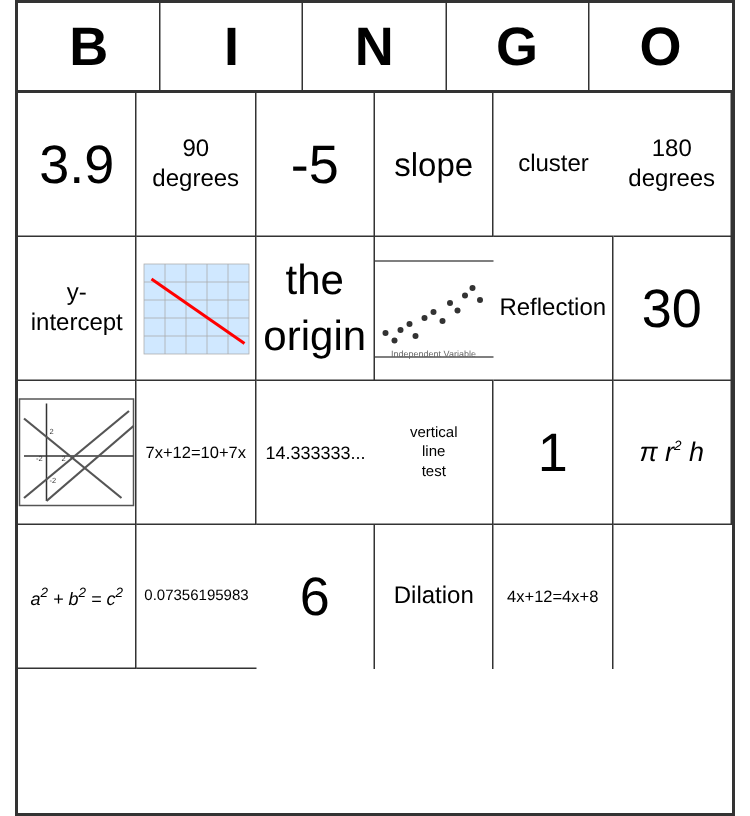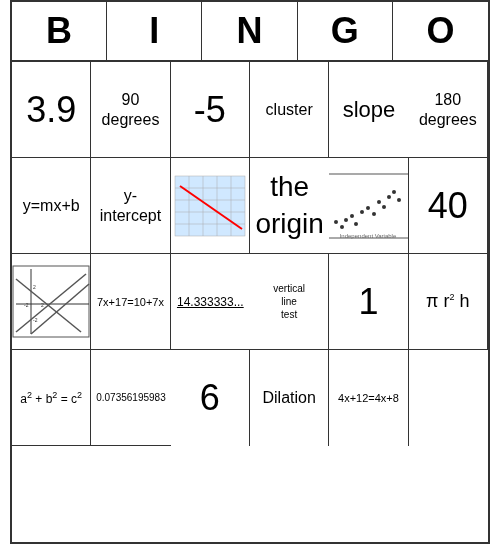--- a/index.html
+++ b/index.html
@@ -72,31 +72,28 @@
     <div class="cell">
       <span class="cell-text-xl">3.9</span>
     </div>
     <div class="cell">
       <span class="cell-text">90<br>degrees</span>
     </div>
     <div class="cell">
       <span class="cell-text-xl">-5</span>
     </div>
     <div class="cell">
+      <span style="font-size:22px;">slope</span>
+    </div>
+    <div class="cell">
       <span class="cell-text">cluster</span>
     </div>
-    <div class="cell">
-      <span style="font-size:22px;">slope</span>
-    </div>
 
     <div class="cell">
       <span class="cell-text">180<br>degrees</span>
-    </div>
-    <div class="cell">
-      <span class="cell-text">y=mx+b</span>
     </div>
     <div class="cell">
       <span class="cell-text">y-<br>intercept</span>
     </div>
     <div class="cell">
 
       <svg width="80" height="70" viewBox="0 0 80 70">
 
         <rect x="5" y="5" width="70" height="60" fill="#d0e8ff" stroke="#aaa" stroke-width="0.5"></rect>
 
@@ -133,21 +130,24 @@
         <circle cx="55" cy="30" r="2" fill="#333"></circle>
         <circle cx="60" cy="35" r="2" fill="#333"></circle>
         <circle cx="65" cy="25" r="2" fill="#333"></circle>
         <circle cx="70" cy="20" r="2" fill="#333"></circle>
         <circle cx="75" cy="28" r="2" fill="#333"></circle>
 
         <text x="44" y="66" font-size="6" fill="#666" text-anchor="middle">Independent Variable</text>
       </svg>
     </div>
     <div class="cell">
-      <span class="cell-text-xl">40</span>
+      <span class="cell-text">Reflection</span>
+    </div>
+    <div class="cell">
+      <span class="cell-text-xl">30</span>
     </div>
     <div class="cell">
 
       <svg width="80" height="75" viewBox="0 0 80 75">
         <rect x="2" y="2" width="76" height="71" fill="white" stroke="#555" stroke-width="1"></rect>
 
         <line x1="20" y1="5" x2="20" y2="70" stroke="#333" stroke-width="1"></line>
         <line x1="5" y1="40" x2="78" y2="40" stroke="#333" stroke-width="1"></line>
 
         <text x="30" y="43" font-size="5" fill="#333">2</text>
@@ -157,37 +157,37 @@
 
         <line x1="5" y1="68" x2="75" y2="10" stroke="#555" stroke-width="1.5"></line>
 
         <line x1="5" y1="15" x2="70" y2="68" stroke="#555" stroke-width="1.5"></line>
 
         <line x1="20" y1="70" x2="78" y2="20" stroke="#555" stroke-width="1.5"></line>
       </svg>
     </div>
 
     <div class="cell">
-      <span style="font-size:11px;">7x+17=10+7x</span>
-    </div>
-    <div class="cell">
-      <span style="font-size:12px;text-decoration:underline;">14.333333...</span>
+      <span style="font-size:11px;">7x+12=10+7x</span>
+    </div>
+    <div class="cell">
+      <span style="font-size:12px;">14.333333...</span>
     </div>
     <div class="cell">
       <span style="font-size:10px; line-height:1.3;">vertical<br>line<br>test</span>
     </div>
     <div class="cell">
       <span class="cell-text-xl">1</span>
     </div>
     <div class="cell">
-      <span style="font-size:18px; ">π r<sup>2</sup> h</span>
-    </div>
-
-    <div class="cell">
-      <span style="font-size:12px; ">a<sup>2</sup> + b<sup>2</sup> = c<sup>2</sup></span>
+      <span style="font-size:18px; font-style:italic;">π r<sup>2</sup> h</span>
+    </div>
+
+    <div class="cell">
+      <span style="font-size:12px; font-style:italic;">a<sup>2</sup> + b<sup>2</sup> = c<sup>2</sup></span>
     </div>
     <div class="cell">
       <span style="font-size:10px;">0.07356195983</span>
     </div>
     <div class="cell">
       <span class="cell-text-xl">6</span>
     </div>
     <div class="cell">
       <span class="cell-text">Dilation</span>
     </div>

